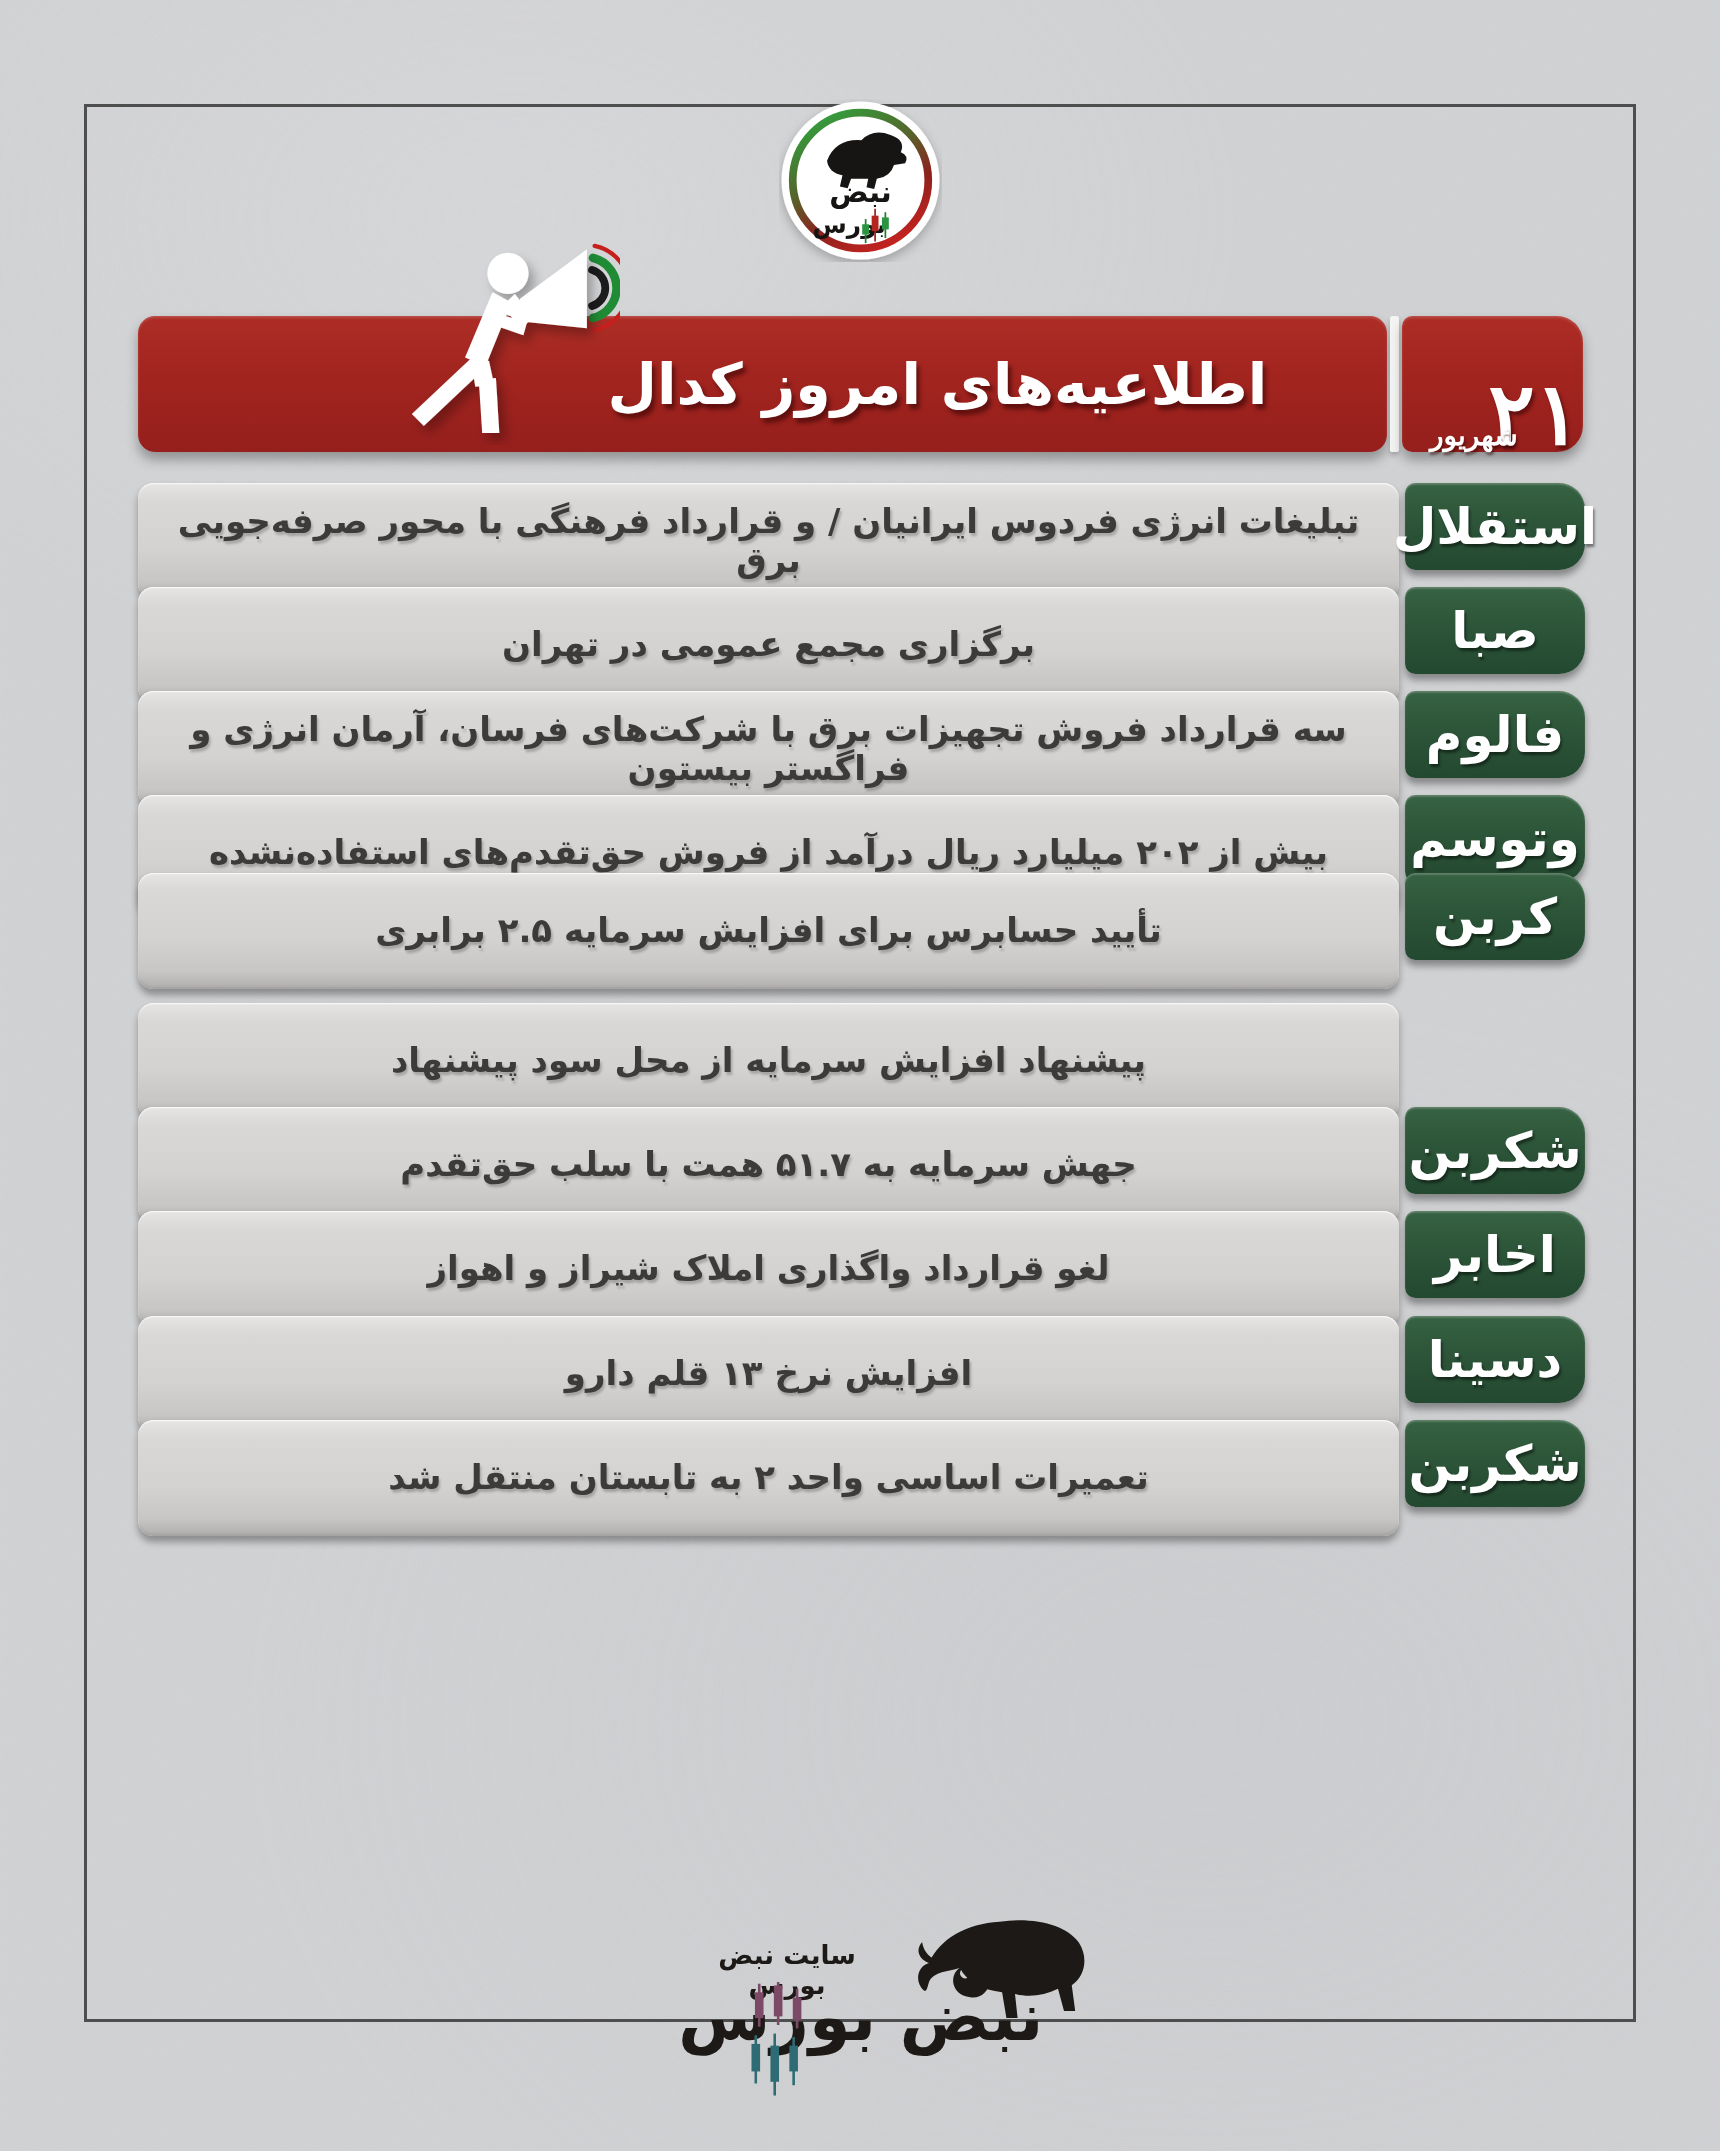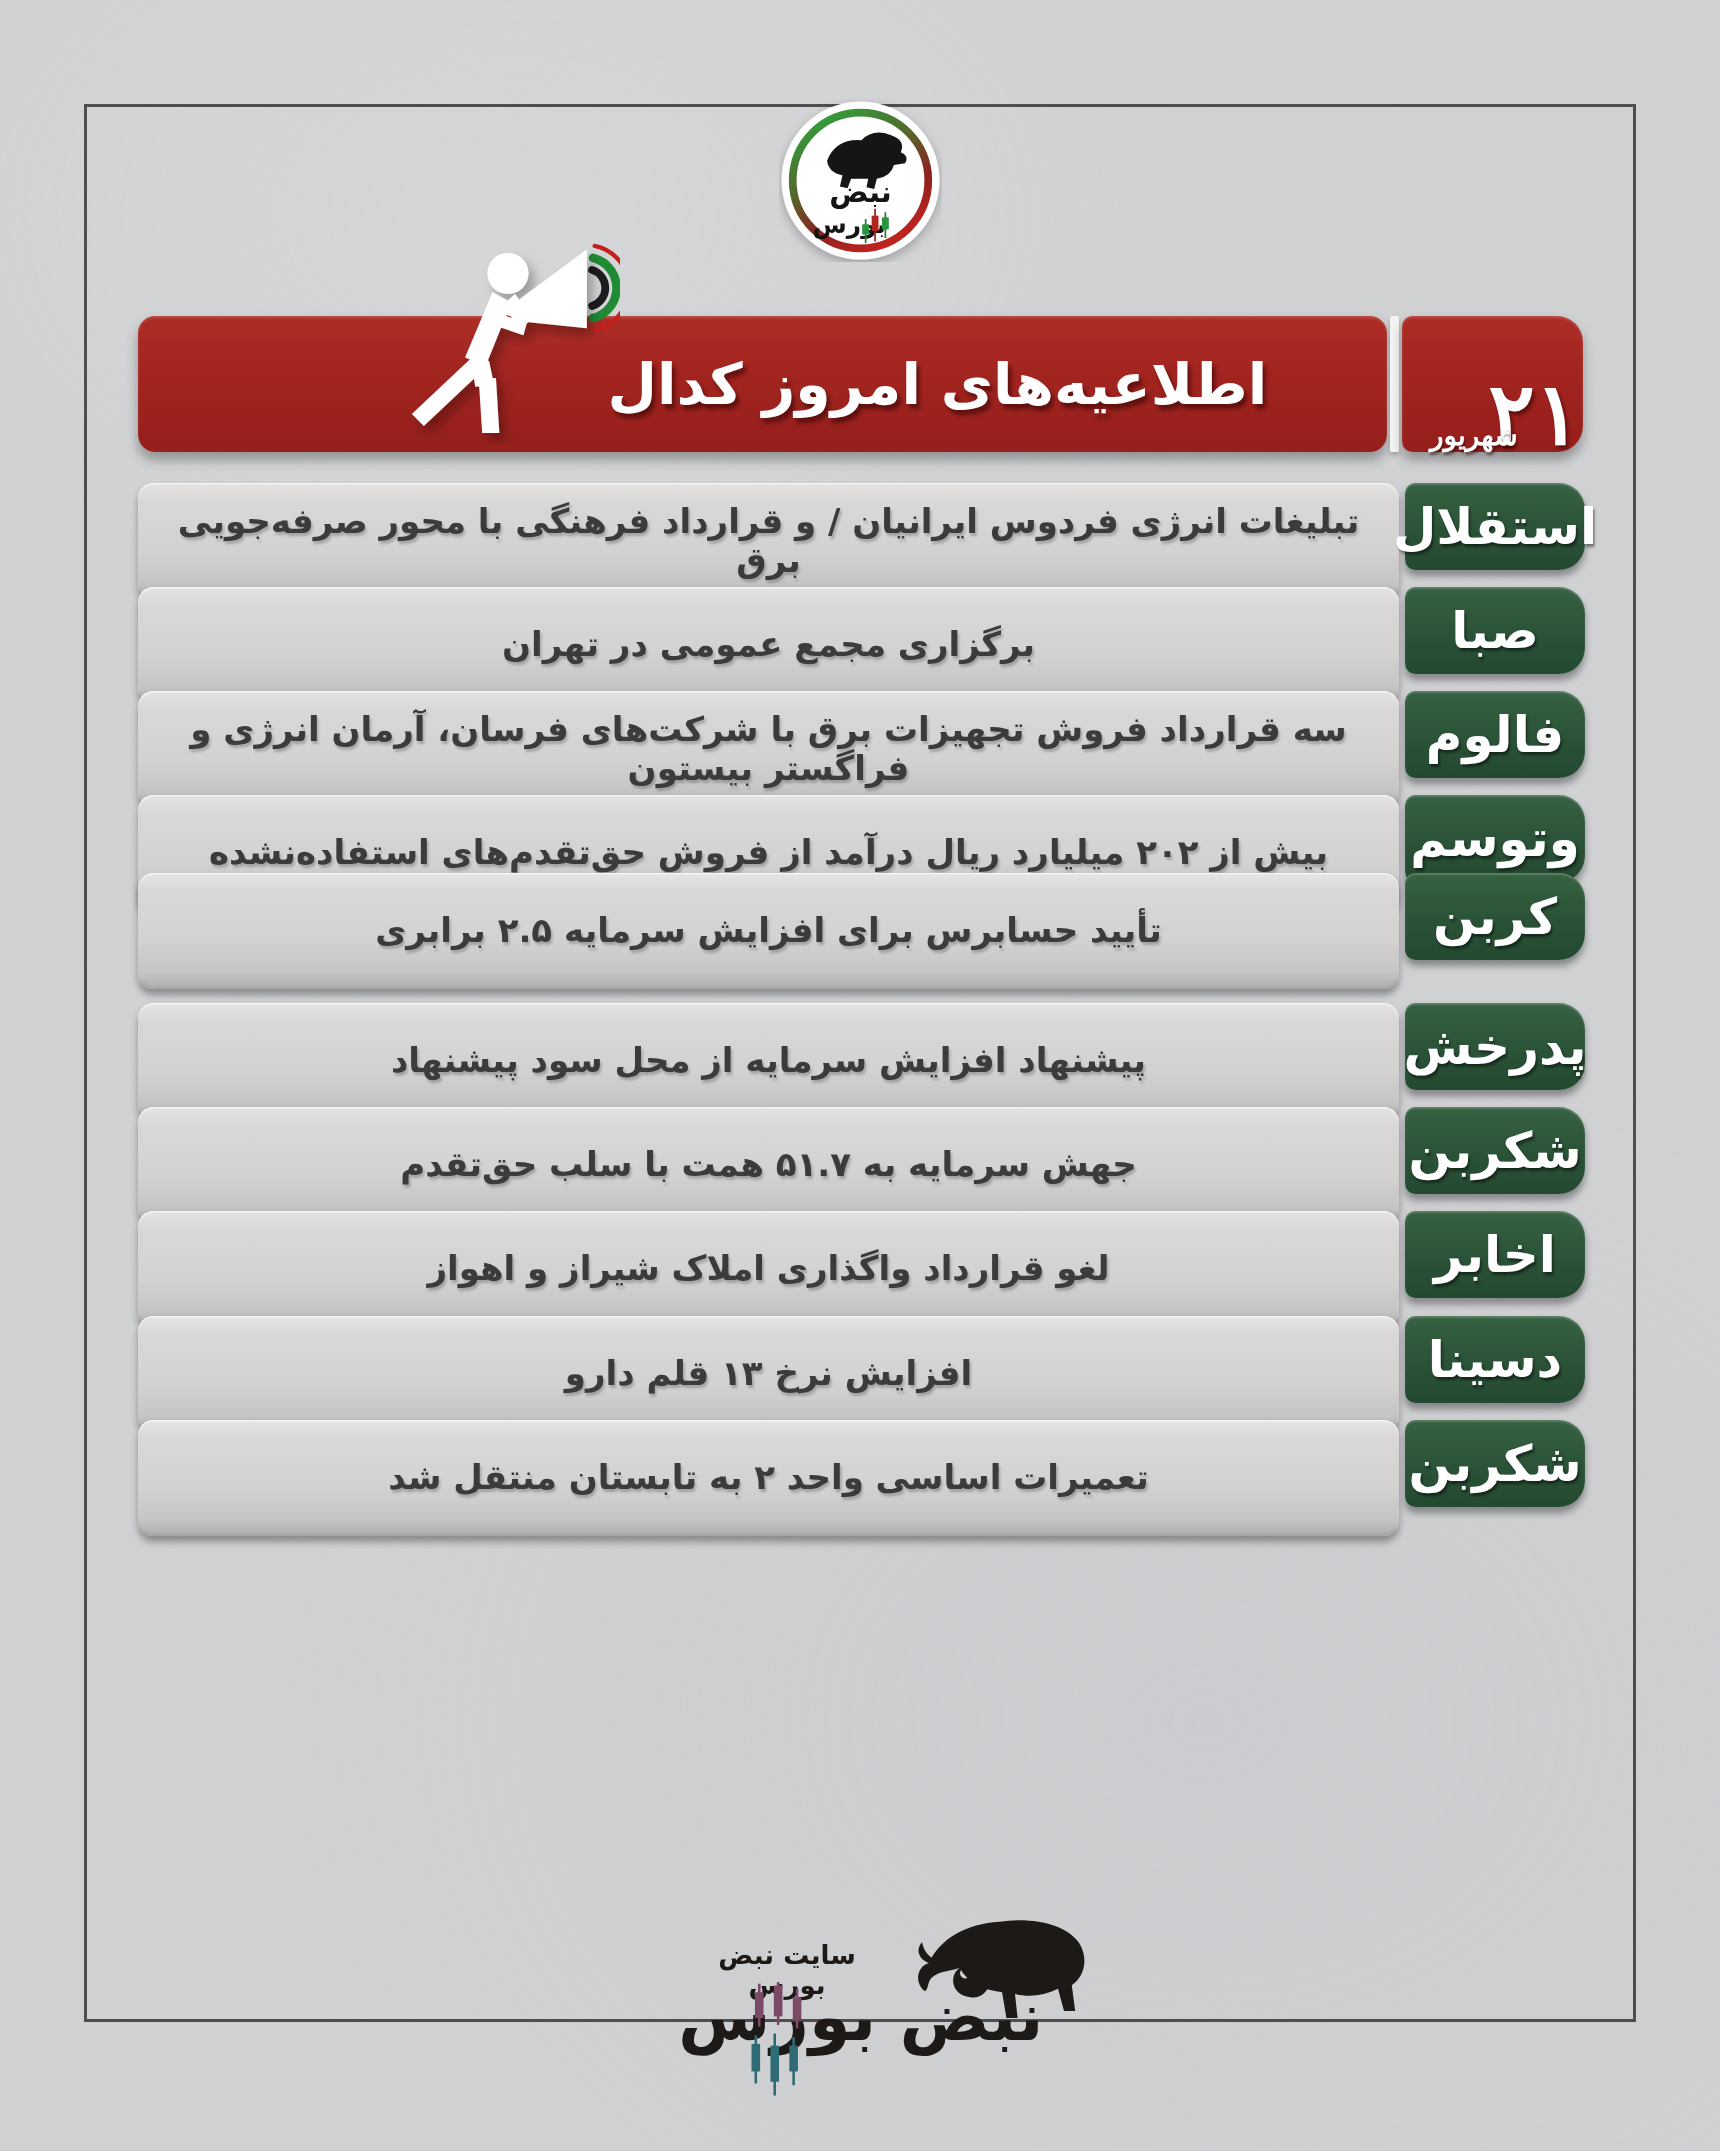--- a/index.html
+++ b/index.html
@@ -180,21 +180,20 @@
 <div class="row" style="top:873px">
   <div class="bar">
       <span>تأیید حسابرس برای افزایش سرمایه ۲.۵ برابری</span>
     </div>
   <div class="tag">کربن</div>
 </div>
 <div class="row" style="top:1003px">
   <div class="bar">
       <span>پیشنهاد افزایش سرمایه از محل سود پیشنهاد</span>
     </div>
-  <div class="tag">پدرخش</div>
 </div>
 <div class="row" style="top:1107px">
   <div class="bar">
       <span>جهش سرمایه به ۵۱.۷ همت با سلب حق‌تقدم</span>
     </div>
   <div class="tag">شکربن</div>
 </div>
 <div class="row" style="top:1211px">
   <div class="bar">
       <span>لغو قرارداد واگذاری املاک شیراز و اهواز</span>

